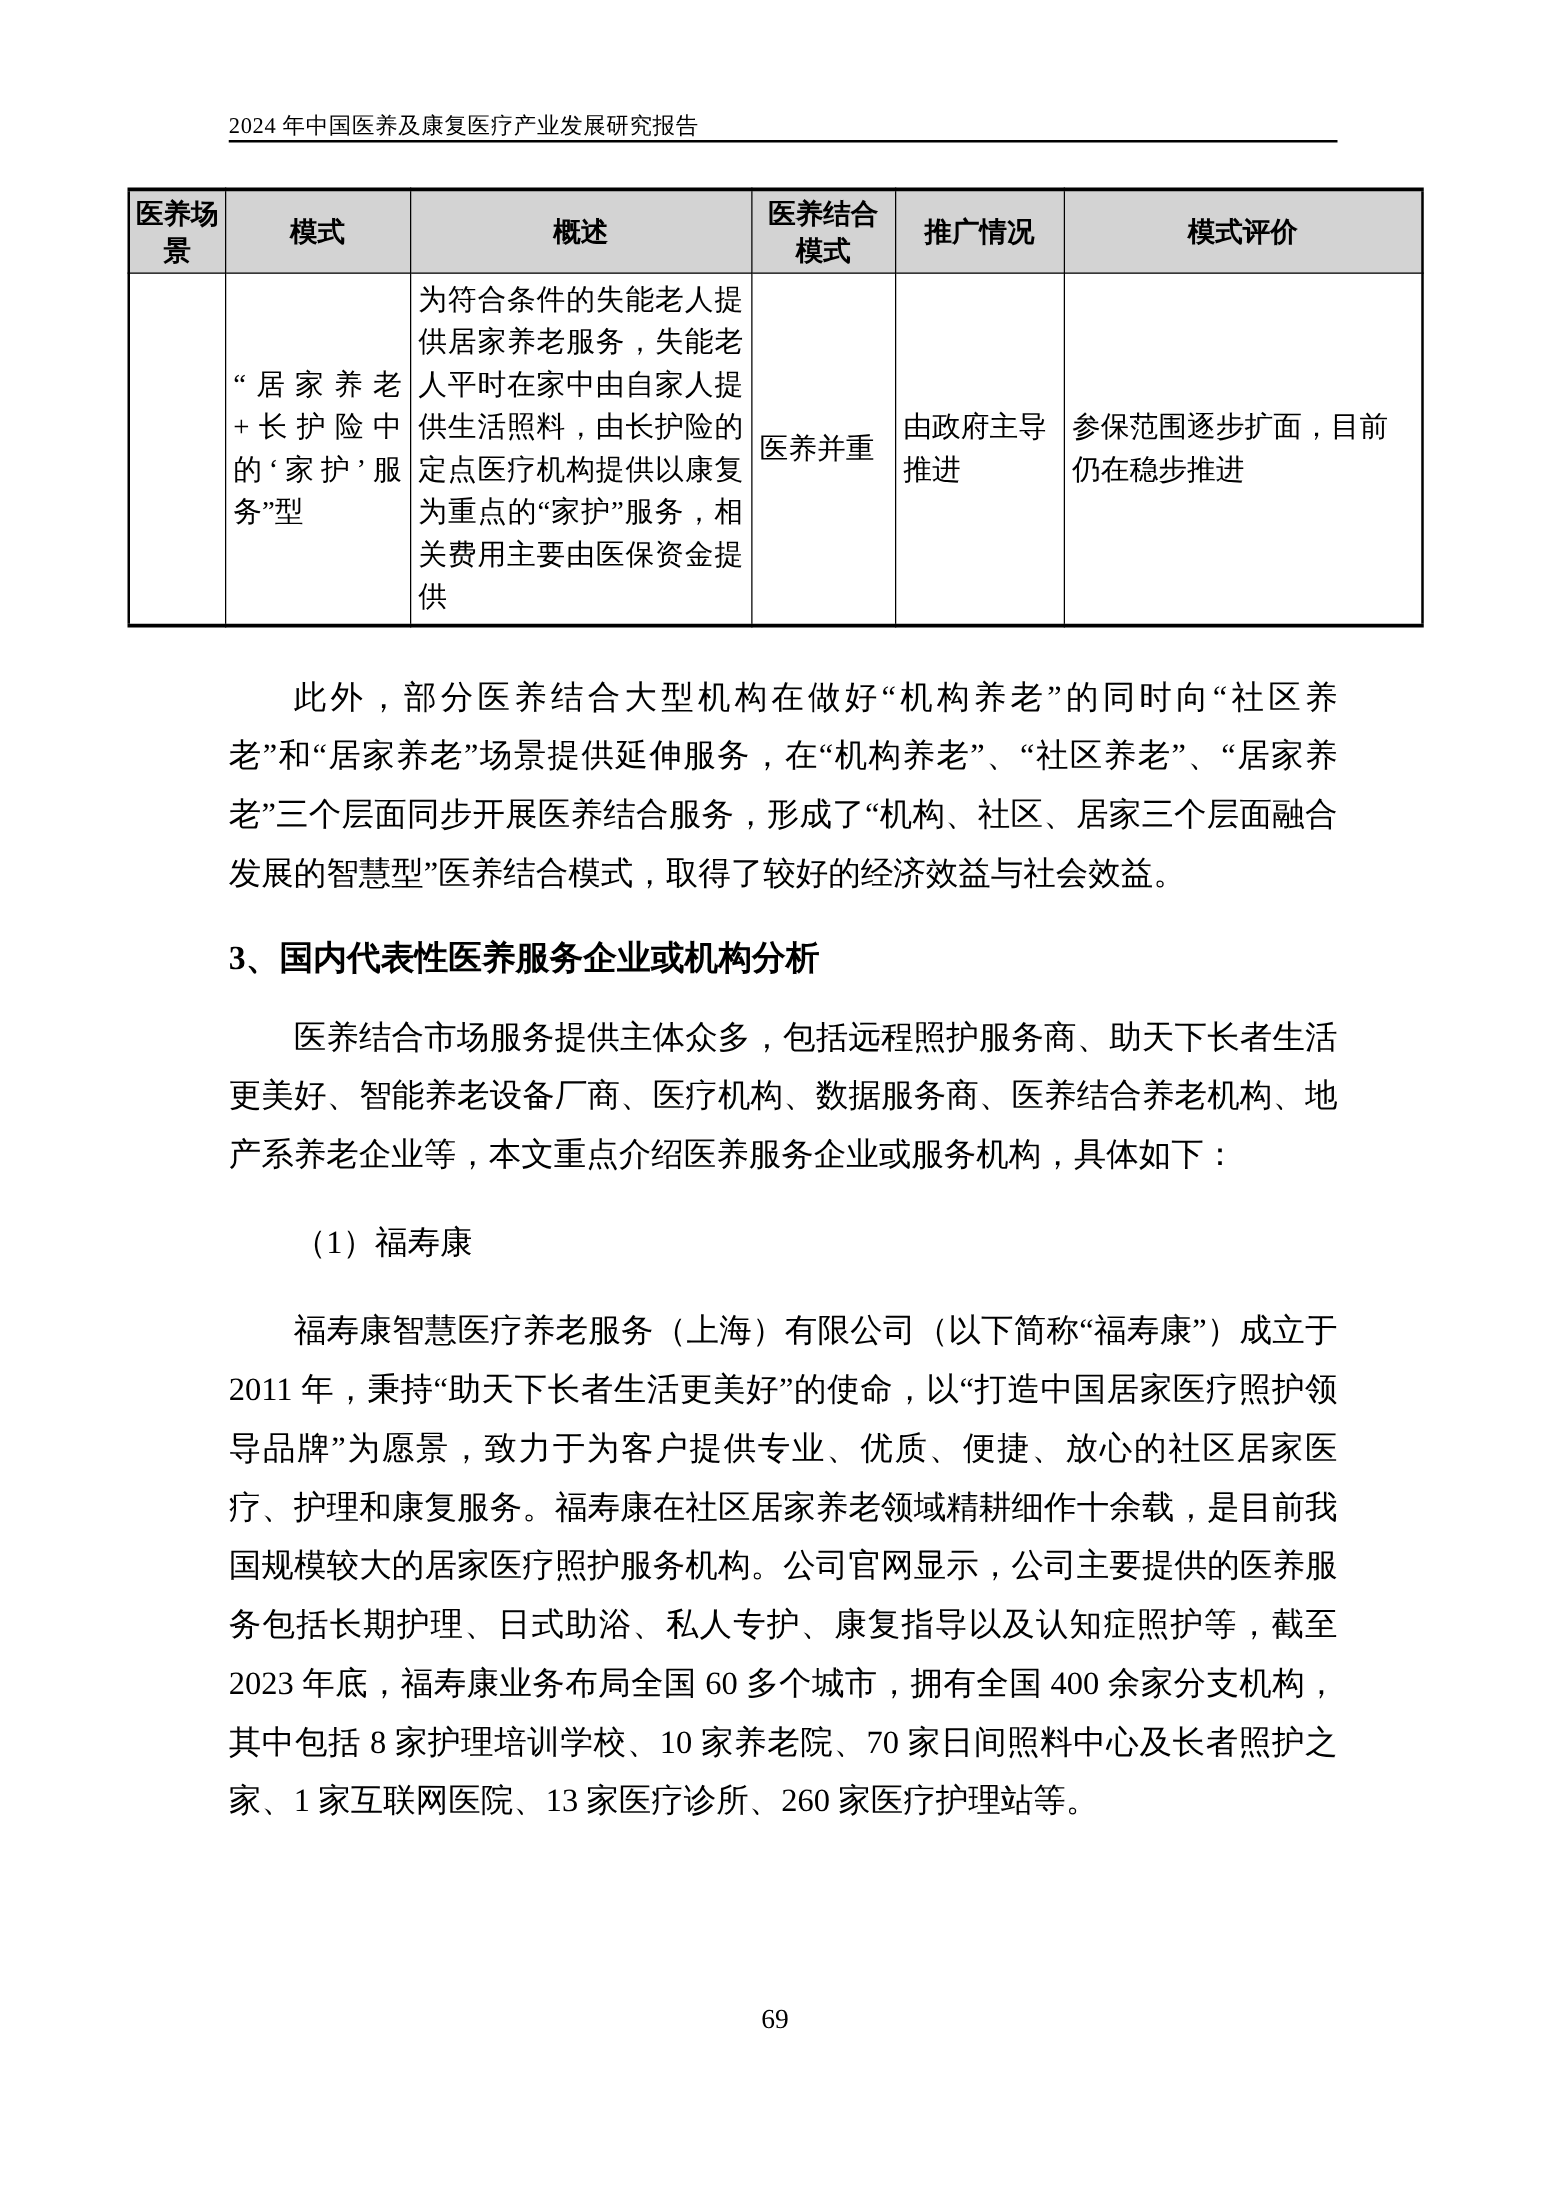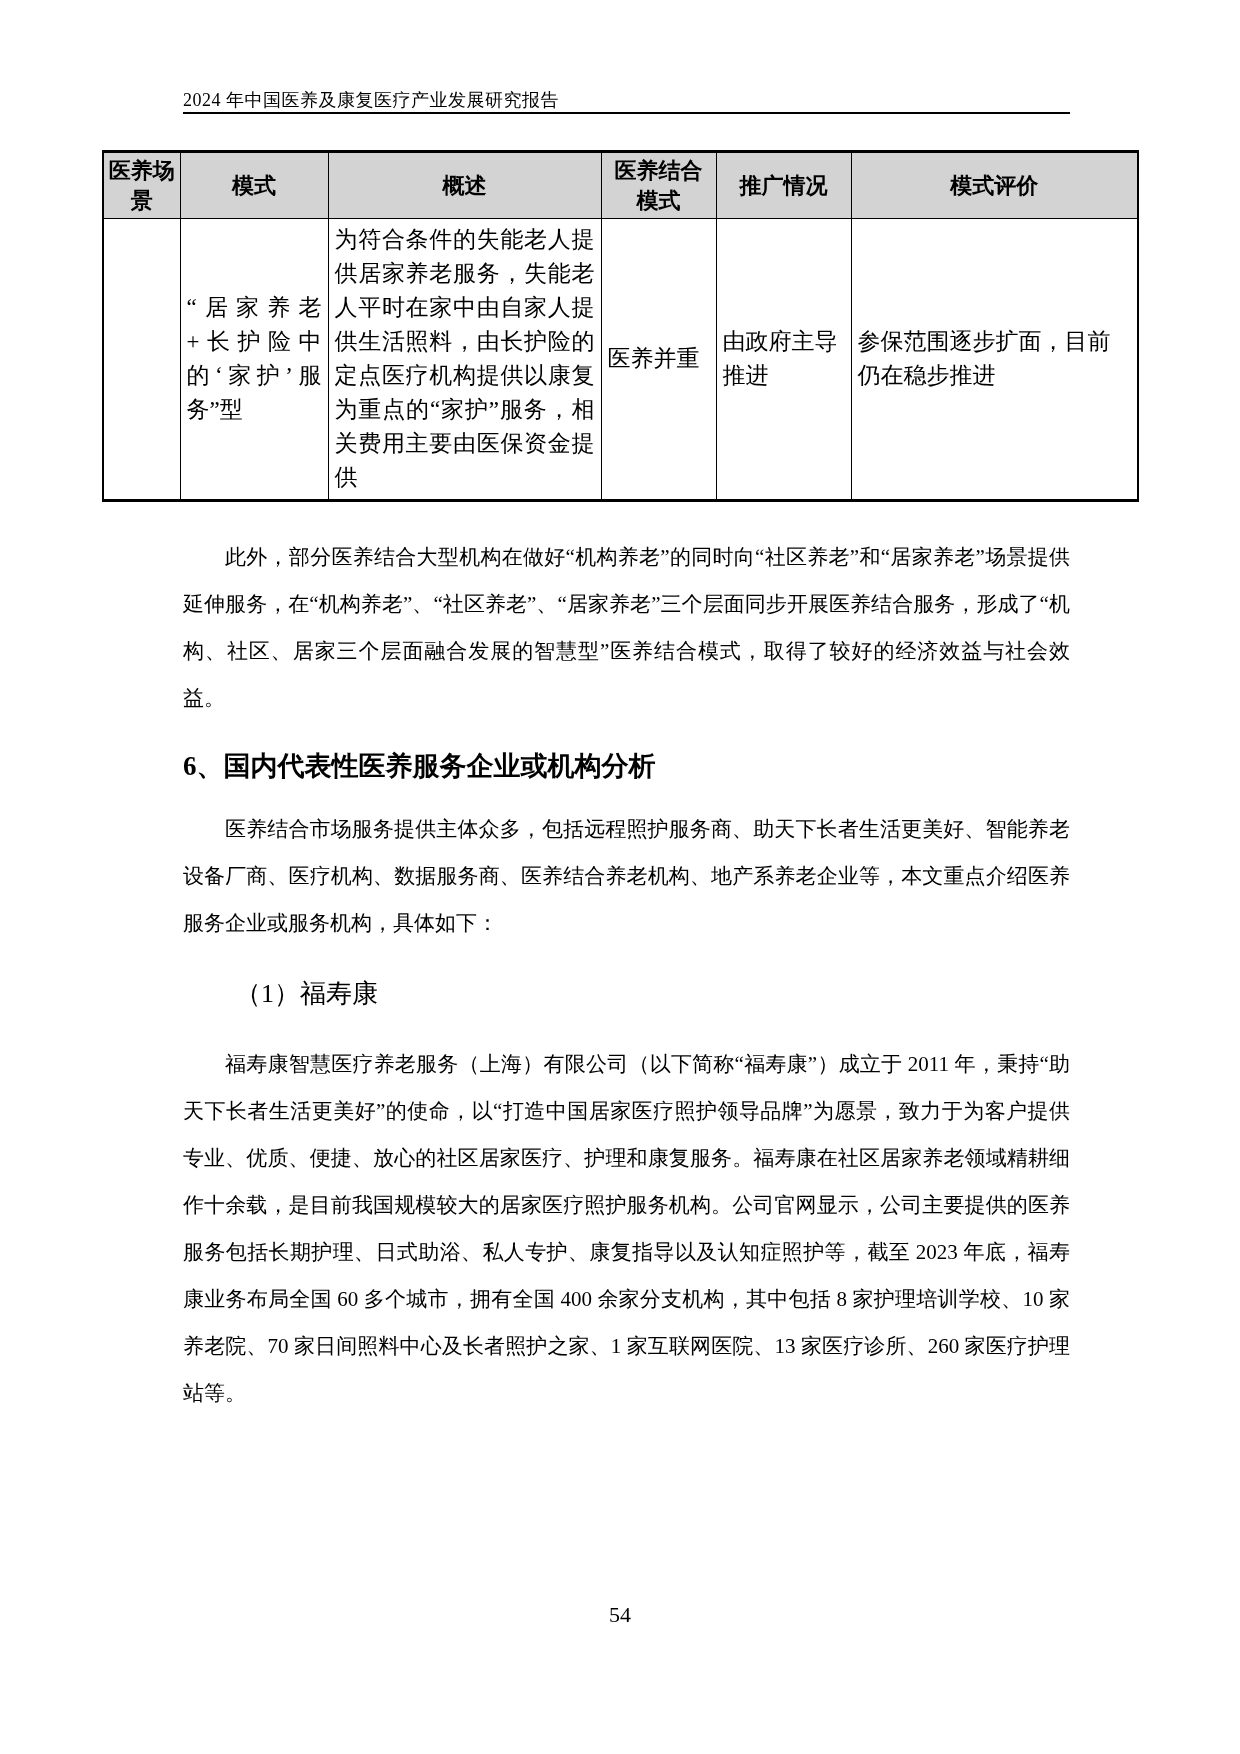--- a/index.html
+++ b/index.html
@@ -74,21 +74,21 @@
     left: 183px; top: 494px;
     width: 887px;
     font-size: 19px;
   }
 
   
   .para {
     position: absolute;
     left: 183px;
     width: 887px;
-    font-size: 21px;
+    font-size: 26px;
     line-height: 47px;
     text-align: justify;
     text-indent: 2em;
   }
   .para-extension { top: 534px; }
   .section-heading {
     position: absolute;
     left: 183px; top: 748px;
     width: 887px;
     font-size: 27px;
@@ -146,23 +146,23 @@
         <td class="cell-degree">医养并重</td>
         <td class="cell-promotion">由政府主导推进</td>
         <td class="cell-evaluation">参保范围逐步扩面，目前仍在稳步推进</td>
       </tr>
     </tbody>
   </table>
 
 
   <p class="para para-extension">此外，部分医养结合大型机构在做好“机构养老”的同时向“社区养老”和“居家养老”场景提供延伸服务，在“机构养老”、“社区养老”、“居家养老”三个层面同步开展医养结合服务，形成了“机构、社区、居家三个层面融合发展的智慧型”医养结合模式，取得了较好的经济效益与社会效益。</p>
 
-  <h2 class="section-heading">6、国内代表性医养服务企业或机构分析</h2>
+  <h2 class="section-heading">3、国内代表性医养服务企业或机构分析</h2>
 
   <p class="para para-market">医养结合市场服务提供主体众多，包括远程照护服务商、助天下长者生活更美好、智能养老设备厂商、医疗机构、数据服务商、医养结合养老机构、地产系养老企业等，本文重点介绍医养服务企业或服务机构，具体如下：</p>
 
   <div class="sub-heading">（1）福寿康</div>
 
   <p class="para para-fushoukang">福寿康智慧医疗养老服务（上海）有限公司（以下简称“福寿康”）成立于 2011 年，秉持“助天下长者生活更美好”的使命，以“打造中国居家医疗照护领导品牌”为愿景，致力于为客户提供专业、优质、便捷、放心的社区居家医疗、护理和康复服务。福寿康在社区居家养老领域精耕细作十余载，是目前我国规模较大的居家医疗照护服务机构。公司官网显示，公司主要提供的医养服务包括长期护理、日式助浴、私人专护、康复指导以及认知症照护等，截至 2023 年底，福寿康业务布局全国 60 多个城市，拥有全国 400 余家分支机构，其中包括 8 家护理培训学校、10 家养老院、70 家日间照料中心及长者照护之家、1 家互联网医院、13 家医疗诊所、260 家医疗护理站等。</p>
 
-  <div class="page-number">54</div>
+  <div class="page-number">69</div>
 
 </div>
 
 </body></html>

